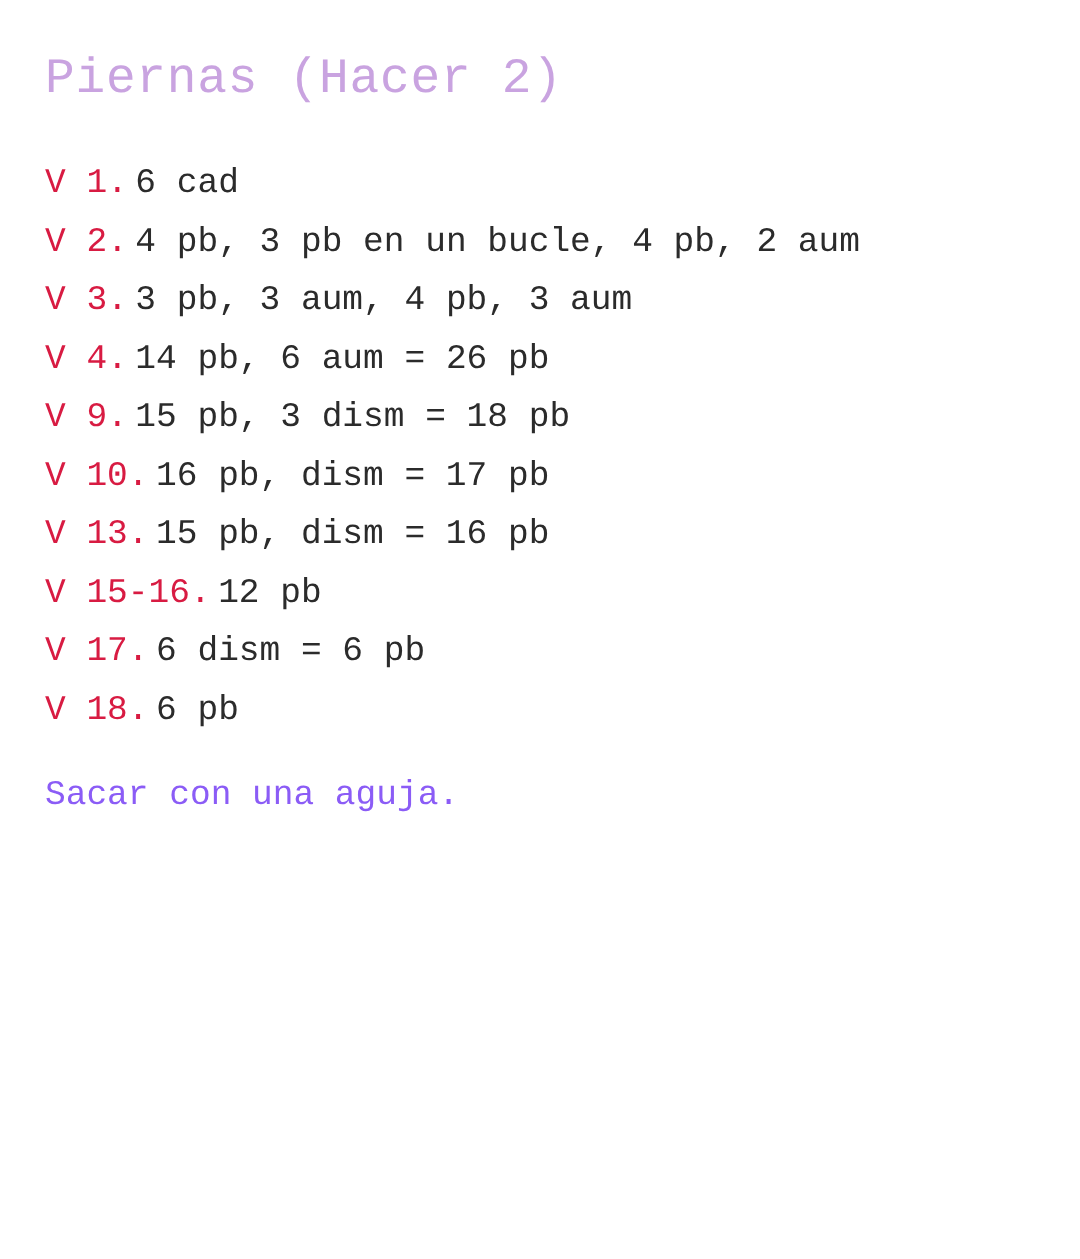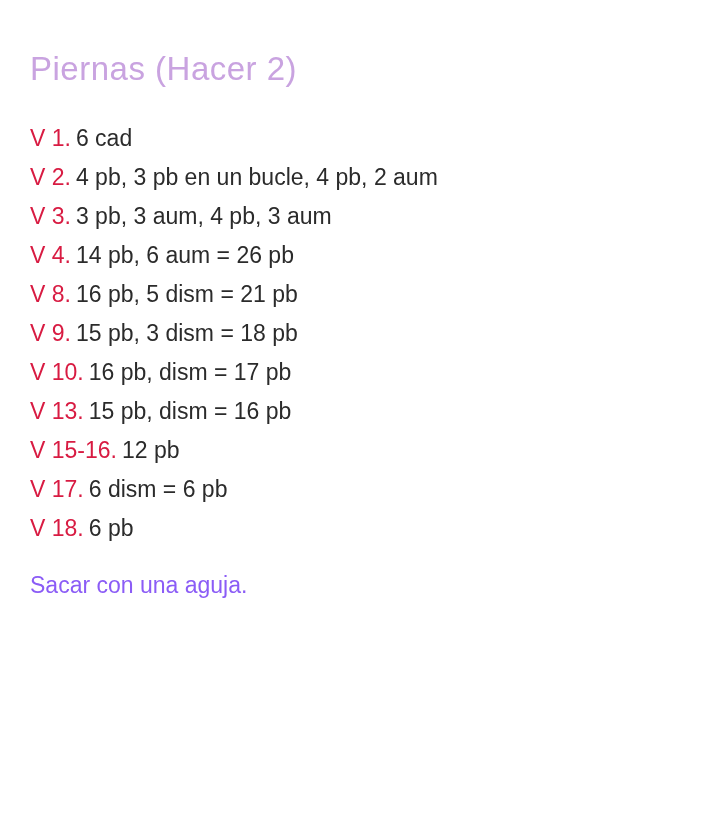--- a/index.html
+++ b/index.html
@@ -10,22 +10,23 @@
     width: 720px;
     height: 839px;
     background: #ffffff;
     font-family: "Liberation Sans", sans-serif;
     overflow: hidden;
   }
   .page {
     box-sizing: border-box;
     width: 720px;
     height: 611px;
-    padding: 44px 28px 20px 28px;
+    padding: 28px 28px 20px 28px;
     background: #ffffff;
+    font-family: Liberation Mono, monospace;
   }
   .title {
     font-size: 33px;
     color: #c9a3e0;
     font-weight: 400;
     letter-spacing: 0.5px;
     margin: 6px 0 22px 2px;
     line-height: 1.15;
   }
   .rows {
@@ -72,23 +73,20 @@
 
     <div class="row">
       <span class="rowlabel">V 3.</span><span class="rowtext">3 pb, 3 aum, 4 pb, 3 aum</span>
     </div>
 
     <div class="row">
       <span class="rowlabel">V 4.</span><span class="rowtext">14 pb, 6 aum = 26 pb</span>
     </div>
 
 
-    <div class="row">
-      <span class="rowlabel">V 8.</span><span class="rowtext">16 pb, 5 dism = 21 pb</span>
-    </div>
 
     <div class="row">
       <span class="rowlabel">V 9.</span><span class="rowtext">15 pb, 3 dism = 18 pb</span>
     </div>
 
     <div class="row">
       <span class="rowlabel">V 10.</span><span class="rowtext">16 pb, dism = 17 pb</span>
     </div>
 
     <div class="row">

